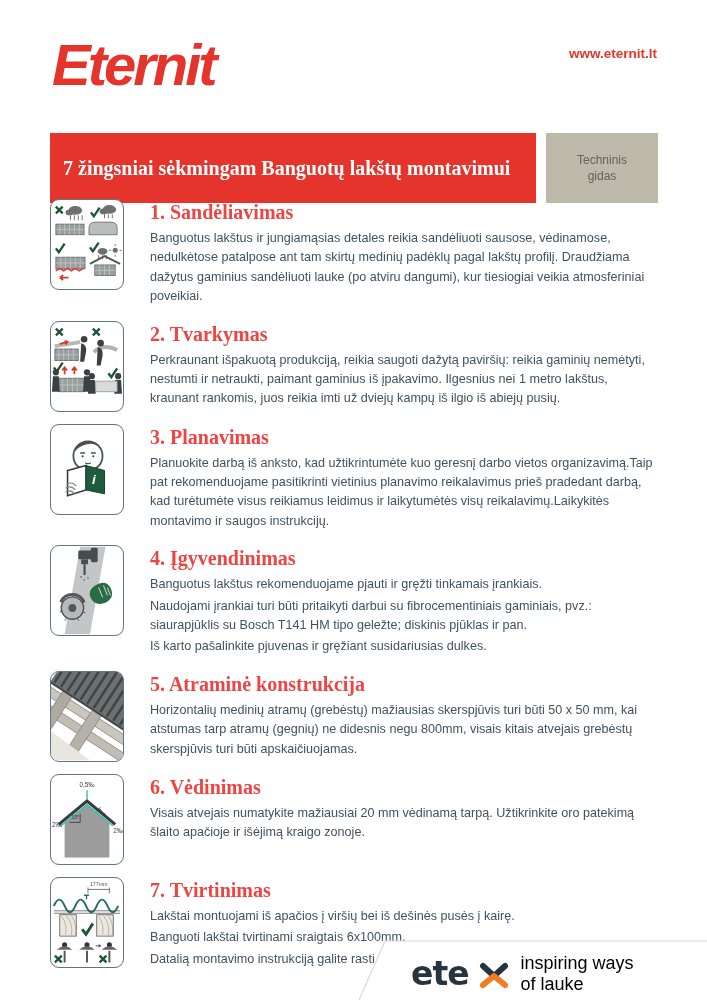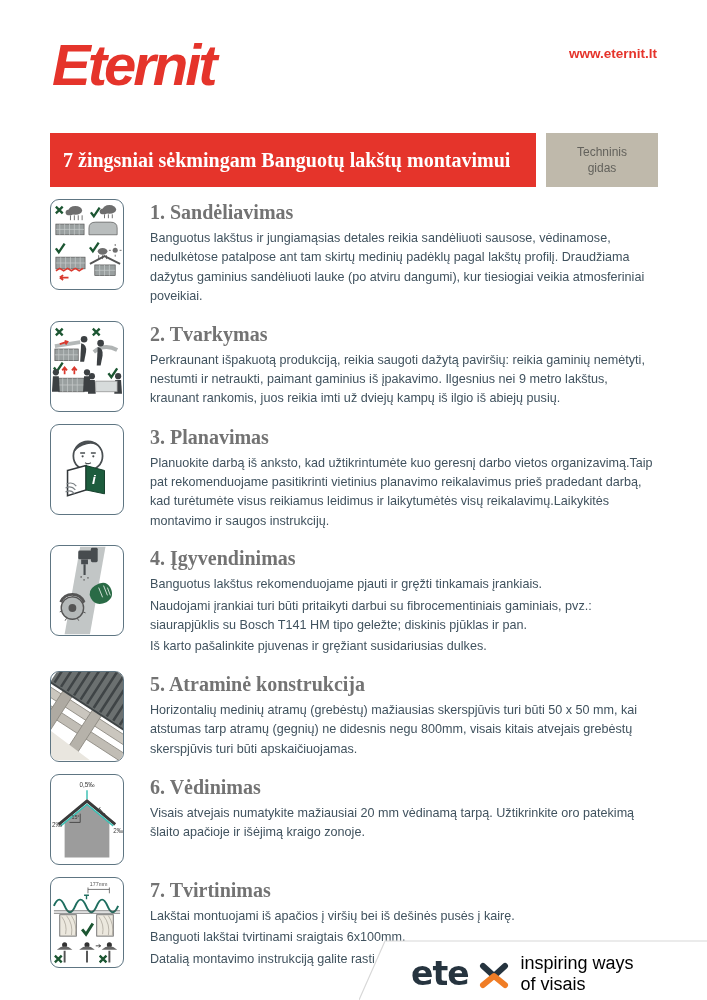--- a/index.html
+++ b/index.html
@@ -13,40 +13,40 @@
   .eternit-logo {
     position:absolute; left:52px; top:36px;
     font-family:Liberation Sans, sans-serif; font-style:italic; font-weight:bold;
     font-size:58px; line-height:1; color:#e5342b; letter-spacing:-3px;
   }
   .site-url {
     position:absolute; right:50px; top:46px;
     color:#e5342b; font-weight:bold; font-size:13.5px;
   }
   
-  .banner-row { position:absolute; left:50px; top:133px; width:608px; height:54px; display:flex; gap:10px; }
+  .banner-row { position:absolute; left:50px; top:133px; width:608px; height:70px; display:flex; gap:10px; }
   .banner {
     flex:1; background:#e5342b; color:#ffffff; display:flex; align-items:center;
     padding-left:13px; font-family:"Liberation Serif", serif; font-weight:bold; font-size:20px;
   }
   .badge {
     width:112px; background:#bfb9ab; color:#63625c; font-size:12px; line-height:1.35;
     display:flex; align-items:center; justify-content:center; text-align:center; padding:7px 18px;
   }
   
   .sections { position:absolute; left:50px; top:199px; width:610px; }
   .section { display:flex; gap:26px; margin-bottom:12px; align-items:flex-start; }
   .icon-box {
     flex:0 0 74px; width:74px; height:91px; background:#fff;
     border:1.6px solid #5e7582; border-radius:9px; overflow:hidden;
   }
   .icon-box svg { width:100%; height:100%; display:block; }
   .stext { flex:1; padding-top:2px; }
   .stext h2 {
-    margin:0 0 5px 0; color:#737373; font-family:"Liberation Serif", serif;
+    margin:0 0 5px 0; color:#ef4444; font-family:"Liberation Serif", serif;
     font-weight:bold; font-size:20px; line-height:1.15;
   }
   .stext p { margin:0 0 2px 0; color:#40525e; font-size:12.6px; line-height:19.4px; }
   
   .footer-panel { position:absolute; right:0; bottom:0; width:348px; height:60px; }
   .footer-panel > svg.shape { position:absolute; inset:0; width:100%; height:100%; }
   .footer-inner { position:absolute; left:52px; top:13px; display:flex; align-items:center; gap:12px; }
   .etex-word {
     font-family:"DejaVu Sans", sans-serif; font-weight:bold; color:#26343f;
     font-size:33px; line-height:1; letter-spacing:-1px;
@@ -149,21 +149,21 @@
           <rect x="46" y="60" width="22" height="11" fill="#d7dbdb" stroke="#888" stroke-width="0.7"></rect>
           <g stroke="#d93a2f" stroke-width="1.8" fill="none">
             <path d="M9,22 l8,-2.5 m-3,-1 l3,1 l-2,3"></path>
             <path d="M14,53 v-7 m-2.5,3 l2.5,-3 l2.5,3"></path>
             <path d="M24,53 v-7 m-2.5,3 l2.5,-3 l2.5,3"></path>
           </g>
         </svg>
       </div>
       <div class="stext">
         <h2>2. Tvarkymas</h2>
-        <p>Perkraunant išpakuotą produkciją, reikia saugoti dažytą paviršių: reikia gaminių nemėtyti, nestumti ir netraukti, paimant gaminius iš įpakavimo. Ilgesnius nei 9 metro lakštus, kraunant rankomis, juos reikia imti už dviejų kampų iš ilgio iš abiejų pusių.</p>
+        <p>Perkraunant išpakuotą produkciją, reikia saugoti dažytą paviršių: reikia gaminių nemėtyti, nestumti ir netraukti, paimant gaminius iš įpakavimo. Ilgesnius nei 1 metro lakštus, kraunant rankomis, juos reikia imti už dviejų kampų iš ilgio iš abiejų pusių.</p>
       </div>
     </div>
 
     <div class="section">
       <div class="icon-box">
         <svg viewBox="0 0 74 90">
           <circle cx="38" cy="31" r="15" fill="#ffffff" stroke="#4a4f52" stroke-width="1.8"></circle>
           <path d="M24,27 a15,15 0 0 1 28,-3 q-7,-7 -15,-5 q-9,2 -13,8 z" fill="#4a4f52"></path>
           <g stroke="#4a4f52" stroke-width="1.4" fill="none">
             <path d="M30,28 h5 M41,28 h5"></path>
@@ -324,18 +324,18 @@
       <path d="M0,60 L26,1 L348,1" stroke="#d8d8d8" stroke-width="1.2" fill="none"></path>
     </svg>
     <div class="footer-inner">
       <span class="etex-word">ete</span>
       <svg class="etex-x" viewBox="0 0 30 30">
         <path d="M4,7 L15,17 L26,7" stroke="#26343f" stroke-width="6" fill="none" stroke-linecap="round" stroke-linejoin="round"></path>
         <path d="M4,26 L15,17 L26,26" stroke="#f07d26" stroke-width="6" fill="none" stroke-linecap="round" stroke-linejoin="round"></path>
       </svg>
       <span class="etex-tagline">
         <span>inspiring ways</span><br>
-        <span>of visais</span>
+        <span>of lauke</span>
       </span>
     </div>
   </div>
 
 </div>
 
 </body></html>

